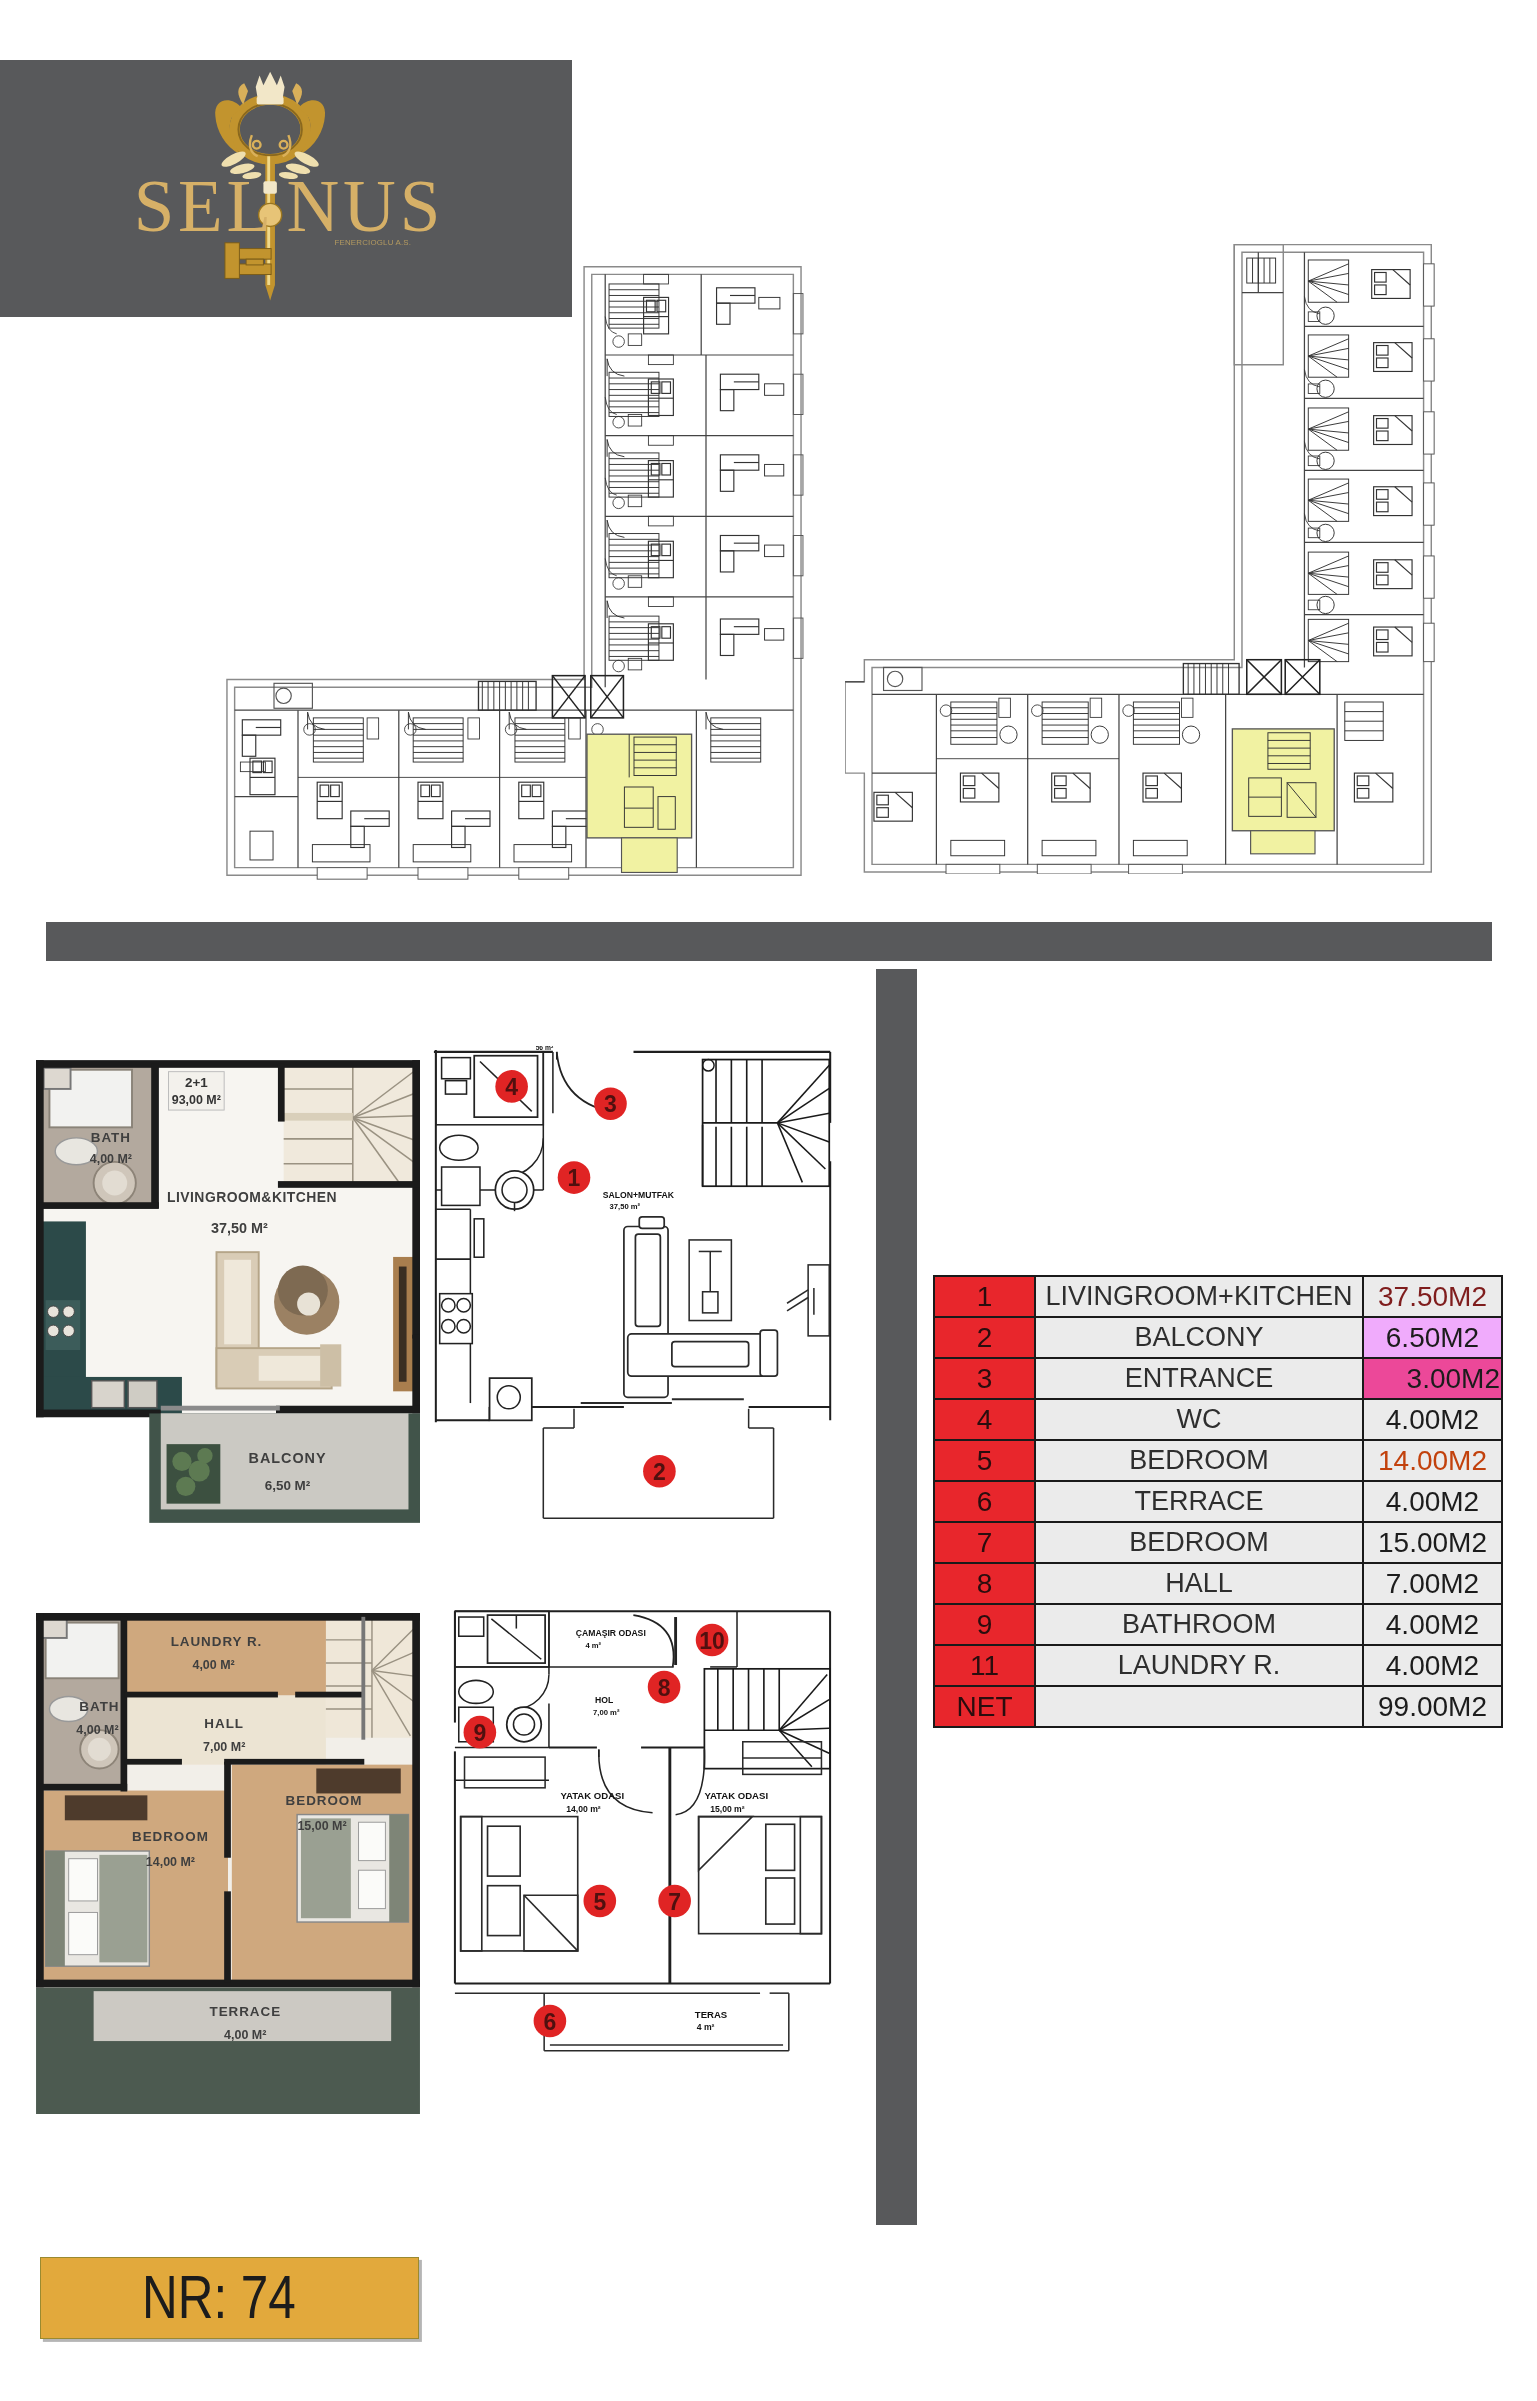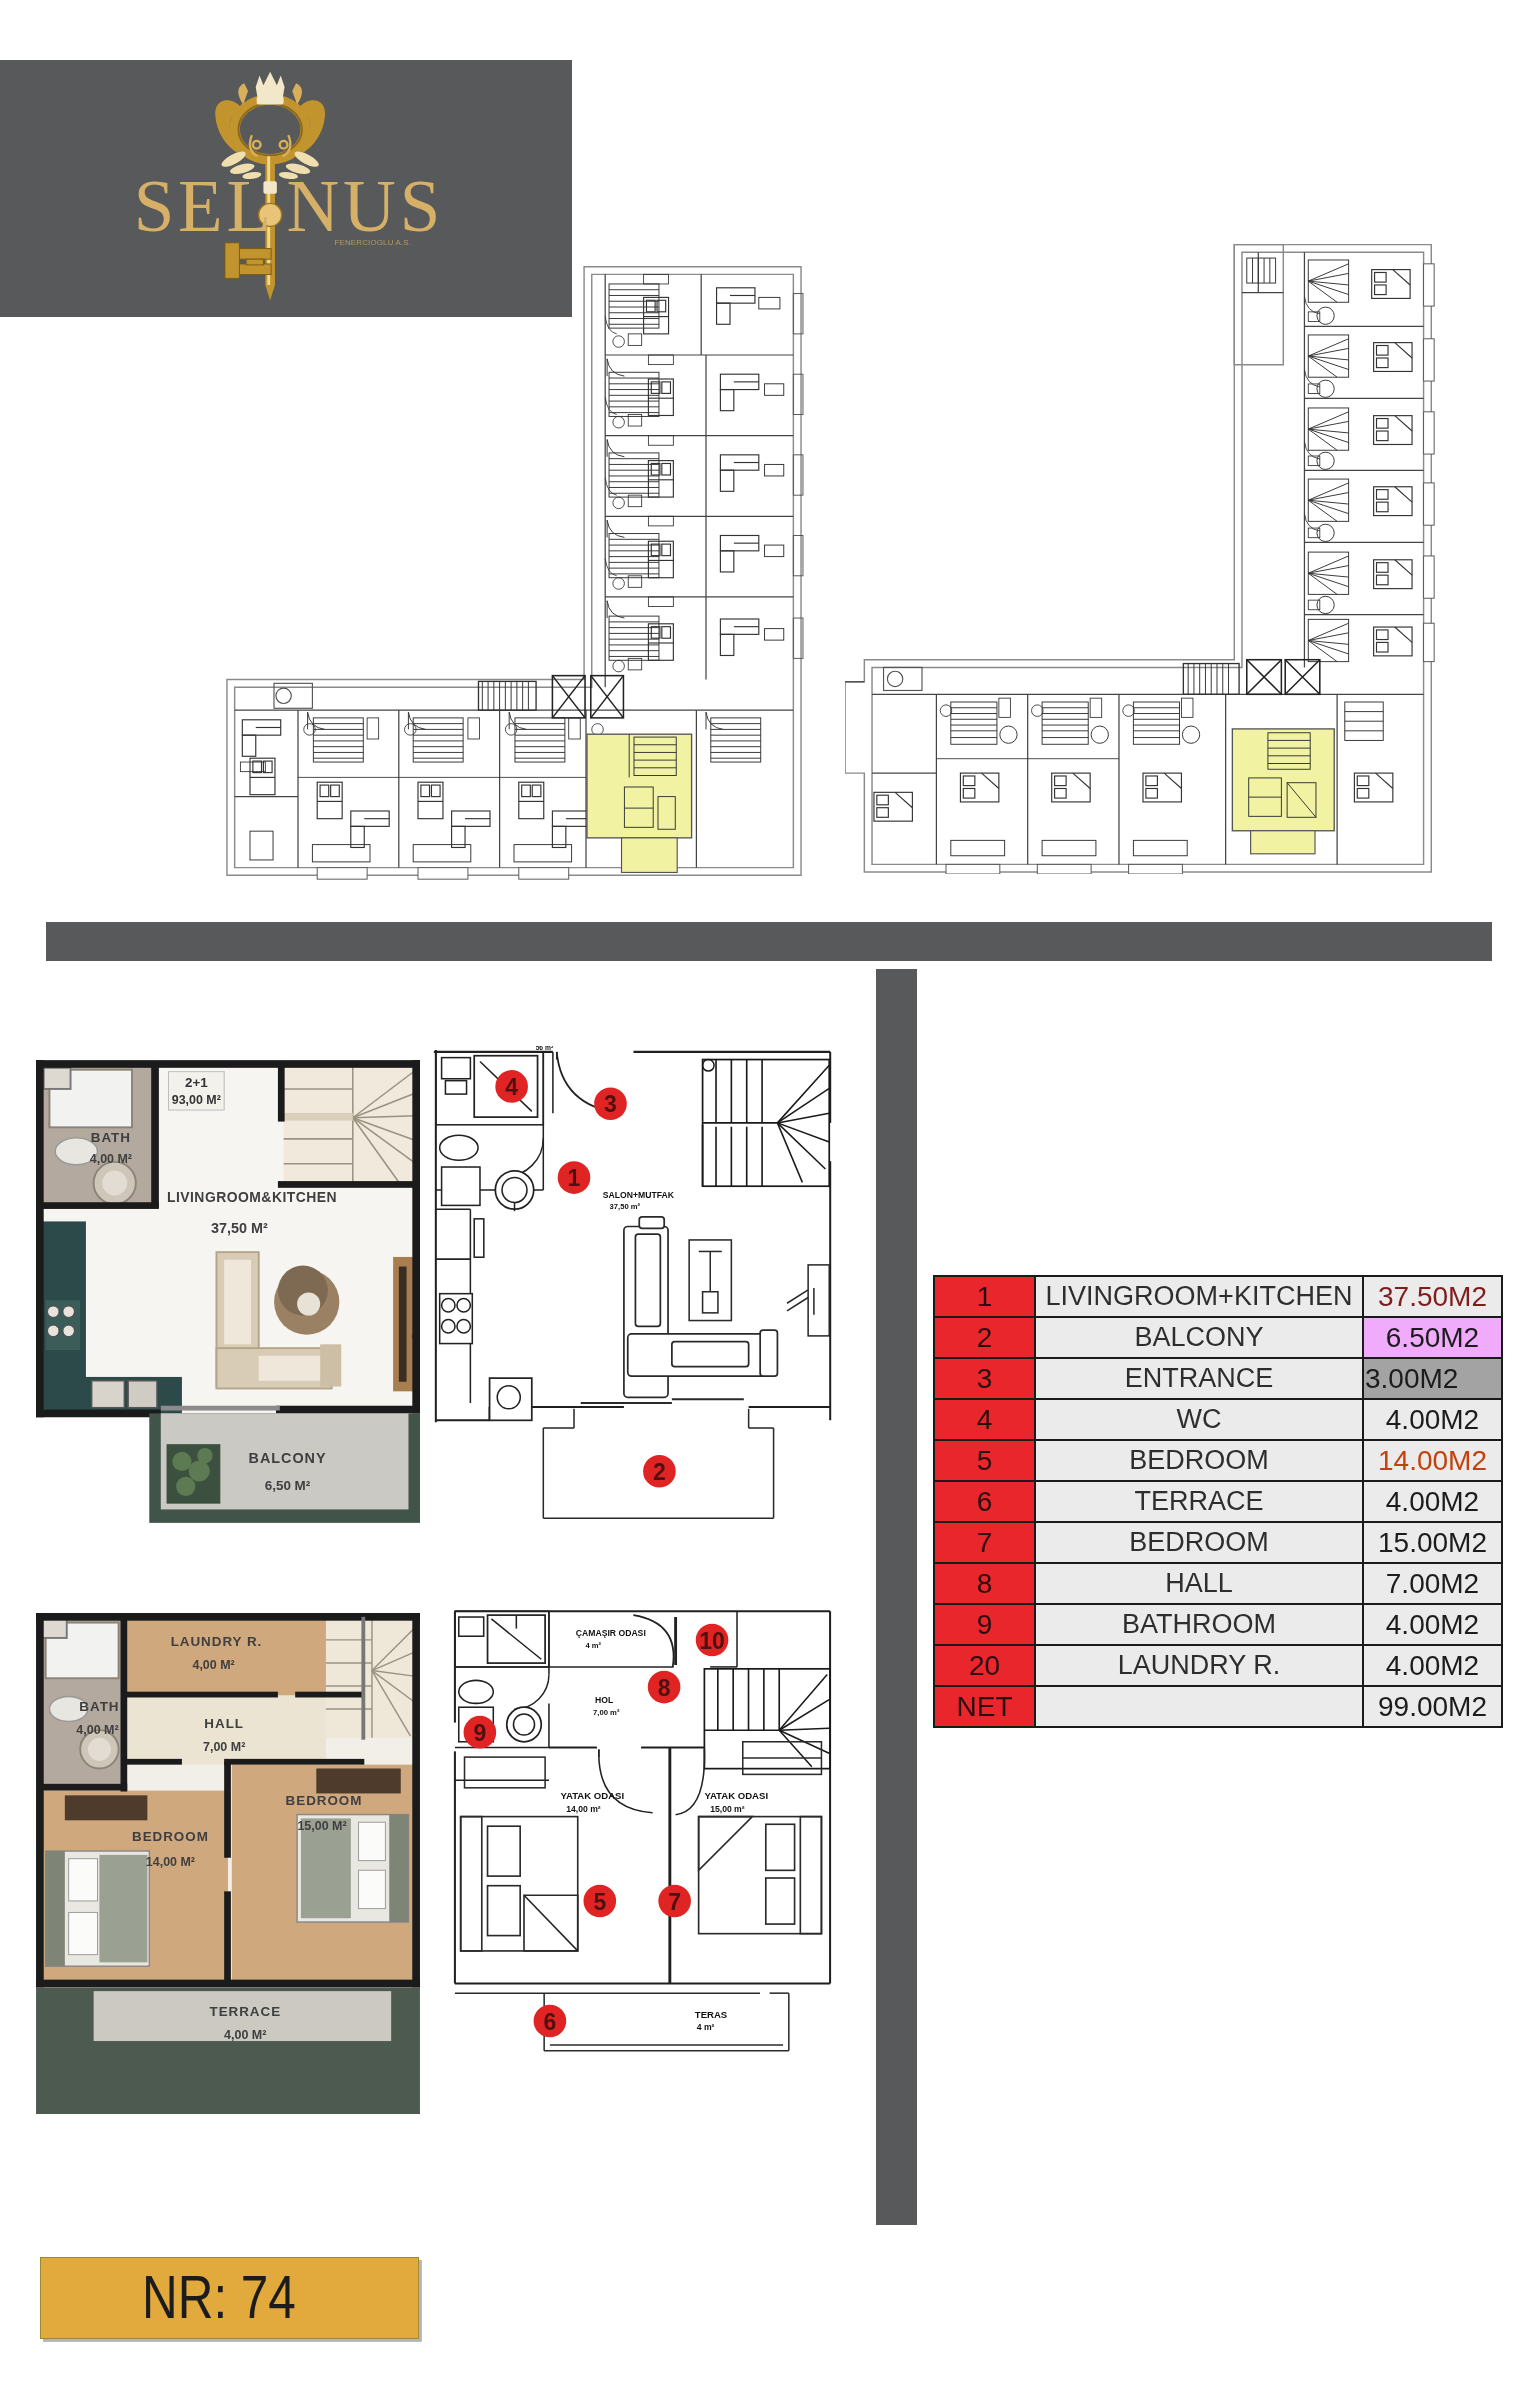--- a/index.html
+++ b/index.html
@@ -906,21 +906,21 @@
           <td style="background:#ebebeb;border:2.9px solid #1a1a1a;text-align:center;font-size:28px;color:#7f1d1d;">37.50M2</td>
         </tr>
 <tr style="height:41px;">
           <td style="background:#e8262c;border:2.9px solid #1a1a1a;text-align:center;font-size:28px;color:#2a0d0e;">2</td>
           <td style="background:#ebebeb;border:2.9px solid #1a1a1a;text-align:center;font-size:27px;color:#2e2e2e;">BALCONY</td>
           <td style="background:#f0abfc;border:2.9px solid #1a1a1a;text-align:center;font-size:28px;color:#1c1c1c;">6.50M2</td>
         </tr>
 <tr style="height:41px;">
           <td style="background:#e8262c;border:2.9px solid #1a1a1a;text-align:center;font-size:28px;color:#2a0d0e;">3</td>
           <td style="background:#ebebeb;border:2.9px solid #1a1a1a;text-align:center;font-size:27px;color:#2e2e2e;">ENTRANCE</td>
-          <td style="background:#a3a3a3;border:2.9px solid #1a1a1a;text-align:left;font-size:28px;color:#1c1c1c;">3.00M2</td>
+          <td style="background:#ec4899;border:2.9px solid #1a1a1a;text-align:right;font-size:28px;color:#1c1c1c;">3.00M2</td>
         </tr>
 <tr style="height:41px;">
           <td style="background:#e8262c;border:2.9px solid #1a1a1a;text-align:center;font-size:28px;color:#2a0d0e;">4</td>
           <td style="background:#ebebeb;border:2.9px solid #1a1a1a;text-align:center;font-size:27px;color:#2e2e2e;">WC</td>
           <td style="background:#ebebeb;border:2.9px solid #1a1a1a;text-align:center;font-size:28px;color:#1c1c1c;">4.00M2</td>
         </tr>
 <tr style="height:41px;">
           <td style="background:#e8262c;border:2.9px solid #1a1a1a;text-align:center;font-size:28px;color:#2a0d0e;">5</td>
           <td style="background:#ebebeb;border:2.9px solid #1a1a1a;text-align:center;font-size:27px;color:#2e2e2e;">BEDROOM</td>
           <td style="background:#ebebeb;border:2.9px solid #1a1a1a;text-align:center;font-size:28px;color:#c2410c;">14.00M2</td>
@@ -939,21 +939,21 @@
           <td style="background:#e8262c;border:2.9px solid #1a1a1a;text-align:center;font-size:28px;color:#2a0d0e;">8</td>
           <td style="background:#ebebeb;border:2.9px solid #1a1a1a;text-align:center;font-size:27px;color:#2e2e2e;">HALL</td>
           <td style="background:#ebebeb;border:2.9px solid #1a1a1a;text-align:center;font-size:28px;color:#1c1c1c;">7.00M2</td>
         </tr>
 <tr style="height:41px;">
           <td style="background:#e8262c;border:2.9px solid #1a1a1a;text-align:center;font-size:28px;color:#2a0d0e;">9</td>
           <td style="background:#ebebeb;border:2.9px solid #1a1a1a;text-align:center;font-size:27px;color:#2e2e2e;">BATHROOM</td>
           <td style="background:#ebebeb;border:2.9px solid #1a1a1a;text-align:center;font-size:28px;color:#1c1c1c;">4.00M2</td>
         </tr>
 <tr style="height:41px;">
-          <td style="background:#e8262c;border:2.9px solid #1a1a1a;text-align:center;font-size:28px;color:#2a0d0e;">20</td>
+          <td style="background:#e8262c;border:2.9px solid #1a1a1a;text-align:center;font-size:28px;color:#2a0d0e;">11</td>
           <td style="background:#ebebeb;border:2.9px solid #1a1a1a;text-align:center;font-size:27px;color:#2e2e2e;">LAUNDRY R.</td>
           <td style="background:#ebebeb;border:2.9px solid #1a1a1a;text-align:center;font-size:28px;color:#1c1c1c;">4.00M2</td>
         </tr>
 <tr style="height:41px;border-radius:11px;">
           <td style="background:#e8262c;border:2.9px solid #1a1a1a;text-align:center;font-size:28px;color:#2a0d0e;">NET</td>
           <td style="background:#ebebeb;border:2.9px solid #1a1a1a;text-align:center;font-size:27px;color:#2e2e2e;"></td>
           <td style="background:#ebebeb;border:2.9px solid #1a1a1a;text-align:center;font-size:28px;color:#1c1c1c;">99.00M2</td>
         </tr>
 </tbody>
   </table>

